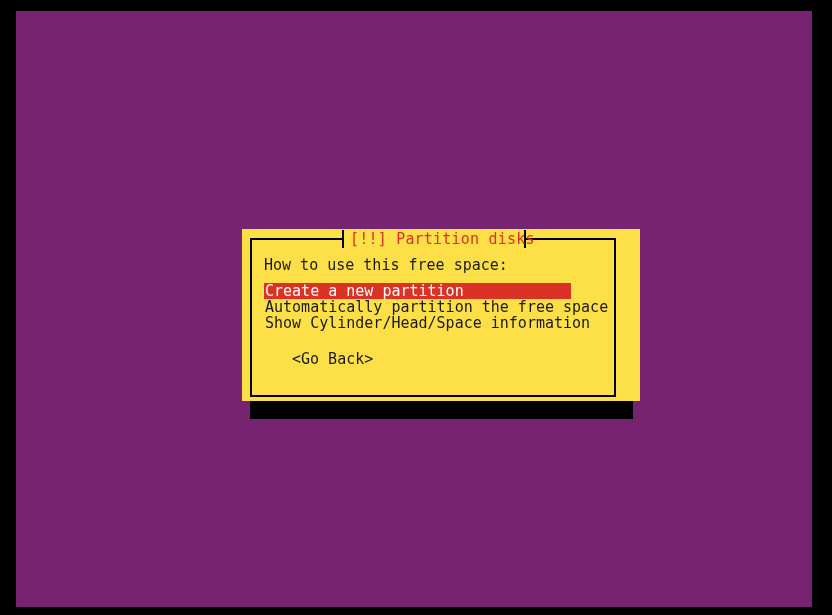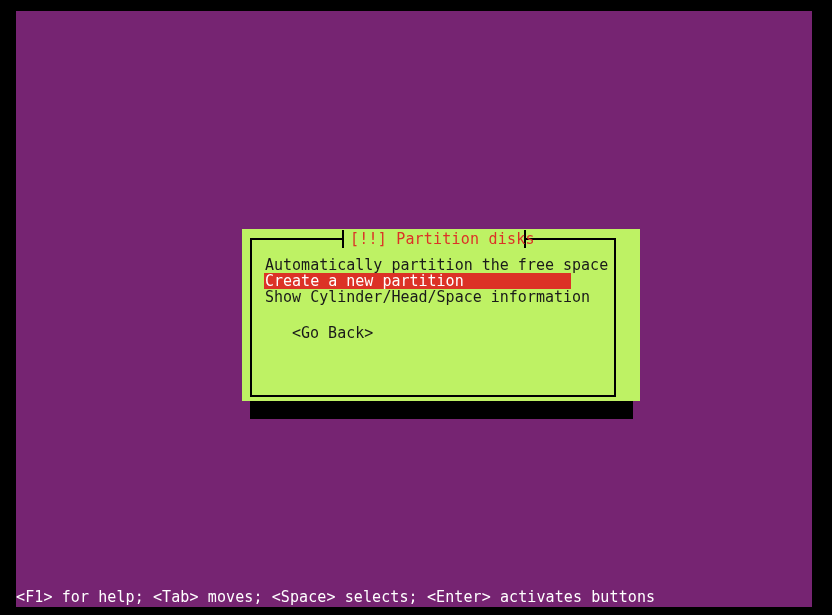--- a/index.html
+++ b/index.html
@@ -42,21 +42,21 @@
     height: 175px;
     background: #000000;
   }
 
   #dialog {
     position: absolute;
     left: 226px;
     top: 218px;
     width: 398px;
     height: 172px;
-    background: #bef264;
+    background: #fde047;
   }
 
   
   .frame-line {
     position: absolute;
     background: #000000;
   }
   #frame-top-left   { left: 8px;   top: 9px;   width: 92px;  height: 2px; }
   #frame-top-right  { left: 282px; top: 9px;   width: 92px;  height: 2px; }
   #frame-tick-left  { left: 100px; top: 1px;   width: 2px;   height: 18px; }
@@ -160,30 +160,30 @@
       <div class="frame-line" id="frame-tick-left"></div>
       <div class="frame-line" id="frame-tick-right"></div>
       <div class="frame-line" id="frame-left"></div>
       <div class="frame-line" id="frame-right"></div>
       <div class="frame-line" id="frame-bottom"></div>
 
       <div id="dialog-title">[!!] Partition disks</div>
 
       <div id="dialog-body">
 
+        <div id="prompt">How to use this free space:</div>
 
         <ul id="menu-list">
+          <li class="menu-item selected">Create a new partition</li>
           <li class="menu-item">Automatically partition the free space</li>
-          <li class="menu-item selected">Create a new partition</li>
           <li class="menu-item">Show Cylinder/Head/Space information</li>
         </ul>
 
         <div id="go-back-row">
           <span id="go-back-button">&lt;Go Back&gt;</span>
         </div>
 
       </div>
     </div>
 
-    <div id="status-bar">&lt;F1&gt; for help; &lt;Tab&gt; moves; &lt;Space&gt; selects; &lt;Enter&gt; activates buttons</div>
 
   </div>
 </div>
 
 </body></html>

